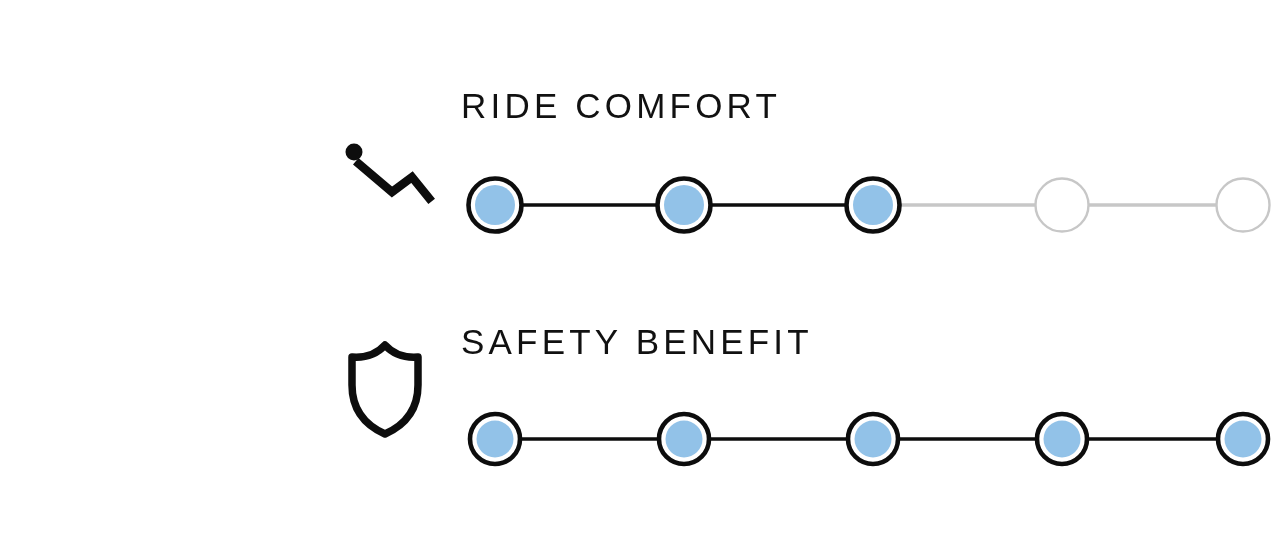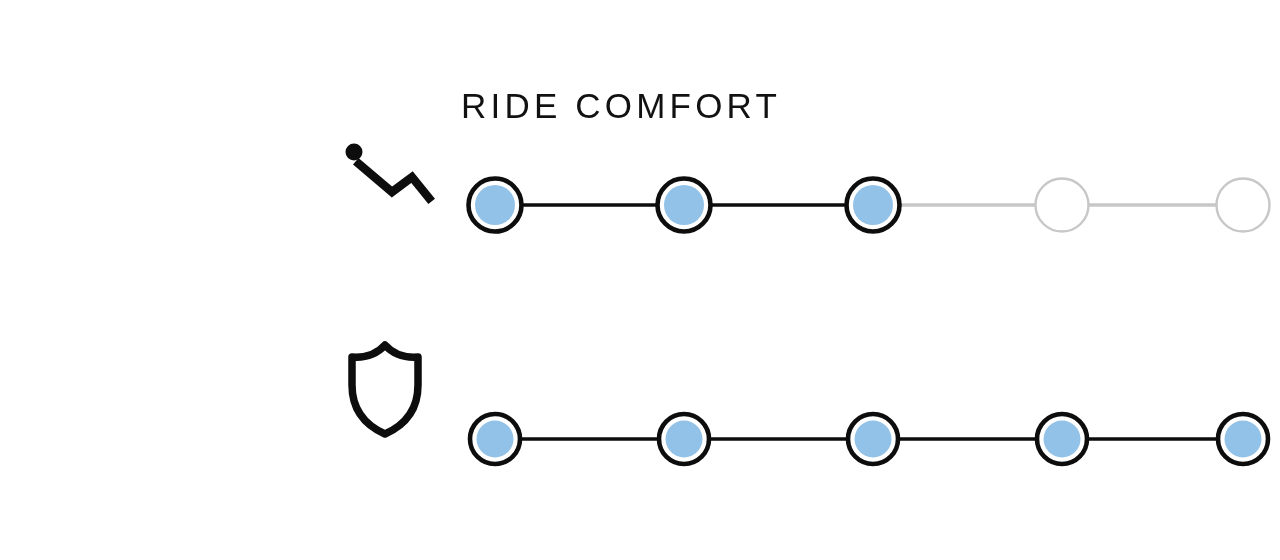--- a/index.html
+++ b/index.html
@@ -130,20 +130,21 @@
 
   <div class="feature-row" id="row-safety-benefit">
 
     <div class="icon-cell">
       <svg width="76" height="96" viewBox="0 0 76 96" aria-hidden="true">
         <path d="M5 16 C18 17 30 13 38 4 C46 13 58 17 71 16 L71 44
                  C71 70 56 85 38 93 C20 85 5 70 5 44 Z" fill="none" stroke="#0d0d0d" stroke-width="7.5" stroke-linejoin="round" stroke-linecap="round"></path>
       </svg>
     </div>
 
+    <div class="feature-label">SAFETY BENEFIT</div>
 
     <div class="rating-track">
       <svg viewBox="0 0 806 62" preserveAspectRatio="none" aria-hidden="true">
         <line class="conn-on" x1="29" y1="31" x2="218" y2="31"></line>
         <line class="conn-on" x1="218" y1="31" x2="407" y2="31"></line>
         <line class="conn-on" x1="407" y1="31" x2="596" y2="31"></line>
         <line class="conn-on" x1="596" y1="31" x2="777" y2="31"></line>
         <g>
           <circle class="dot-ring-on" cx="29" cy="31" r="25"></circle>
           <circle class="dot-core" cx="29" cy="31" r="18.5"></circle>

